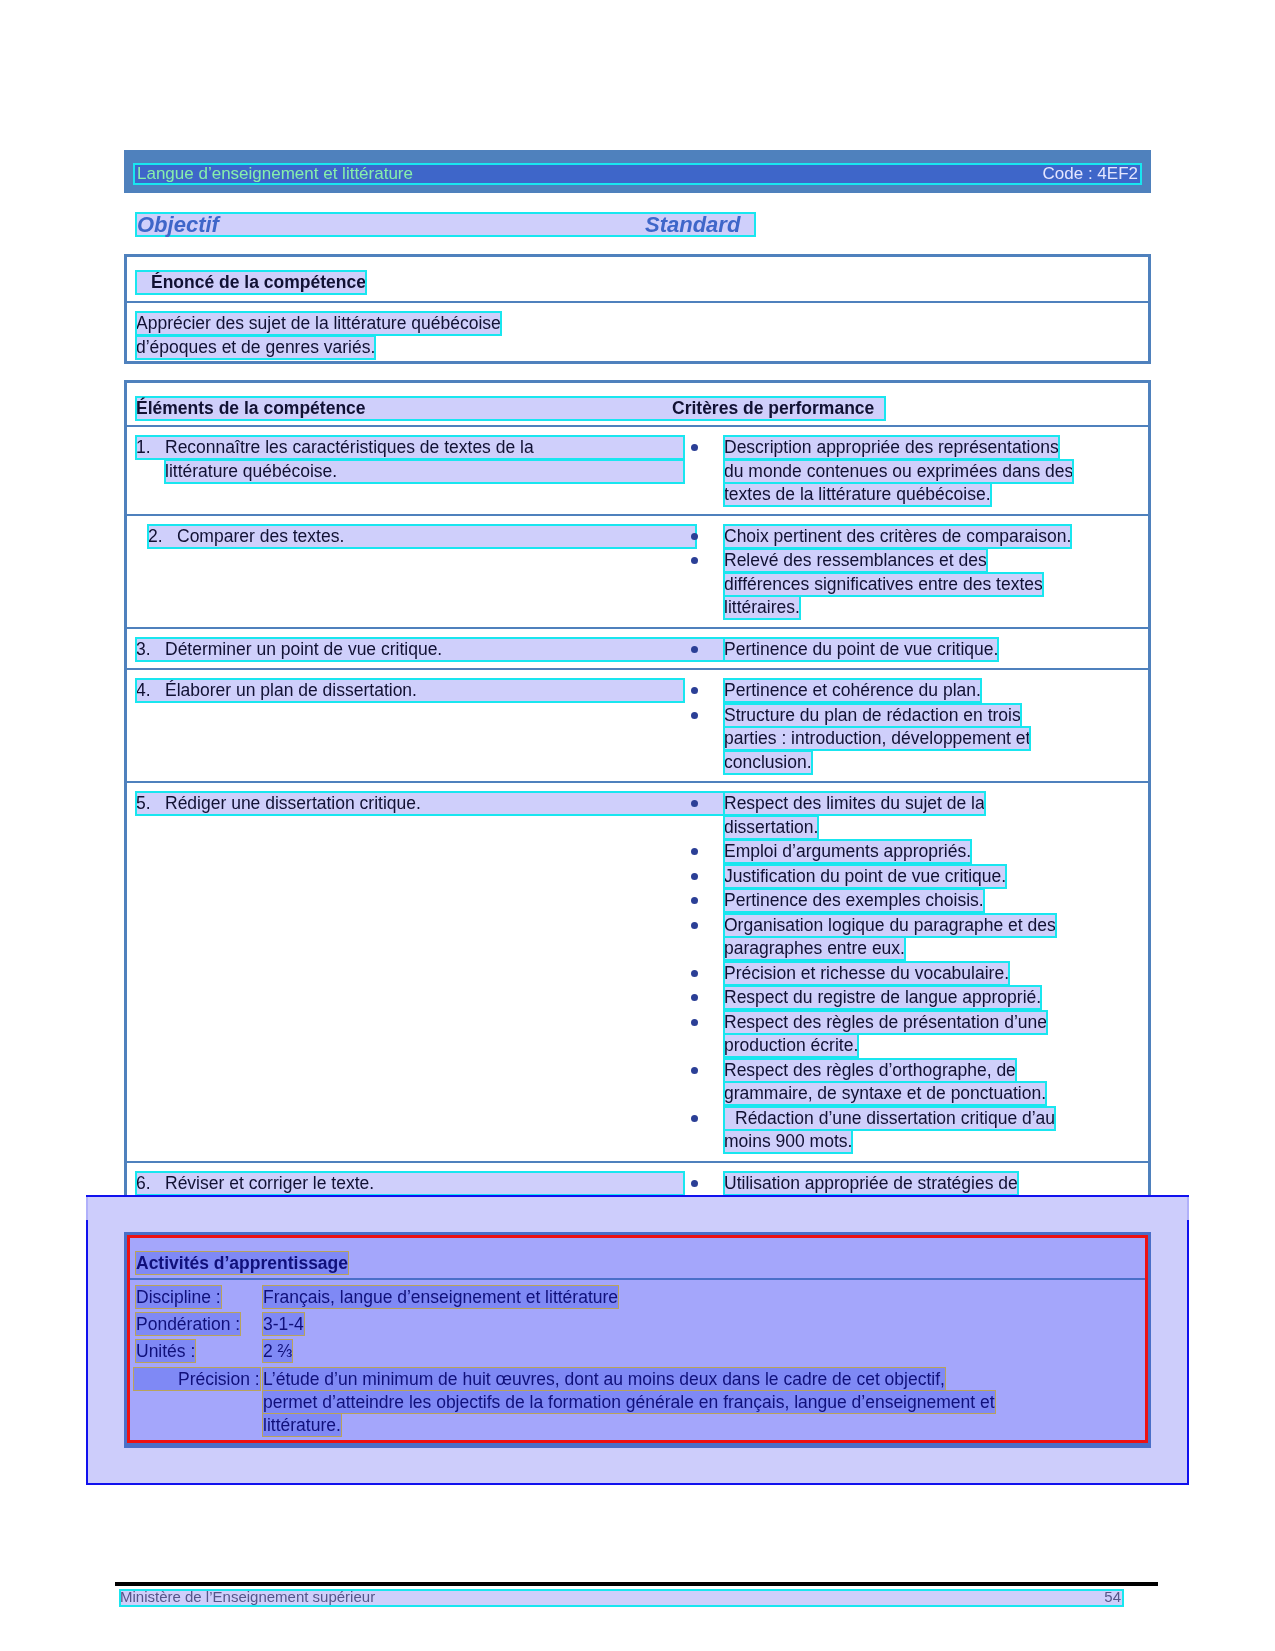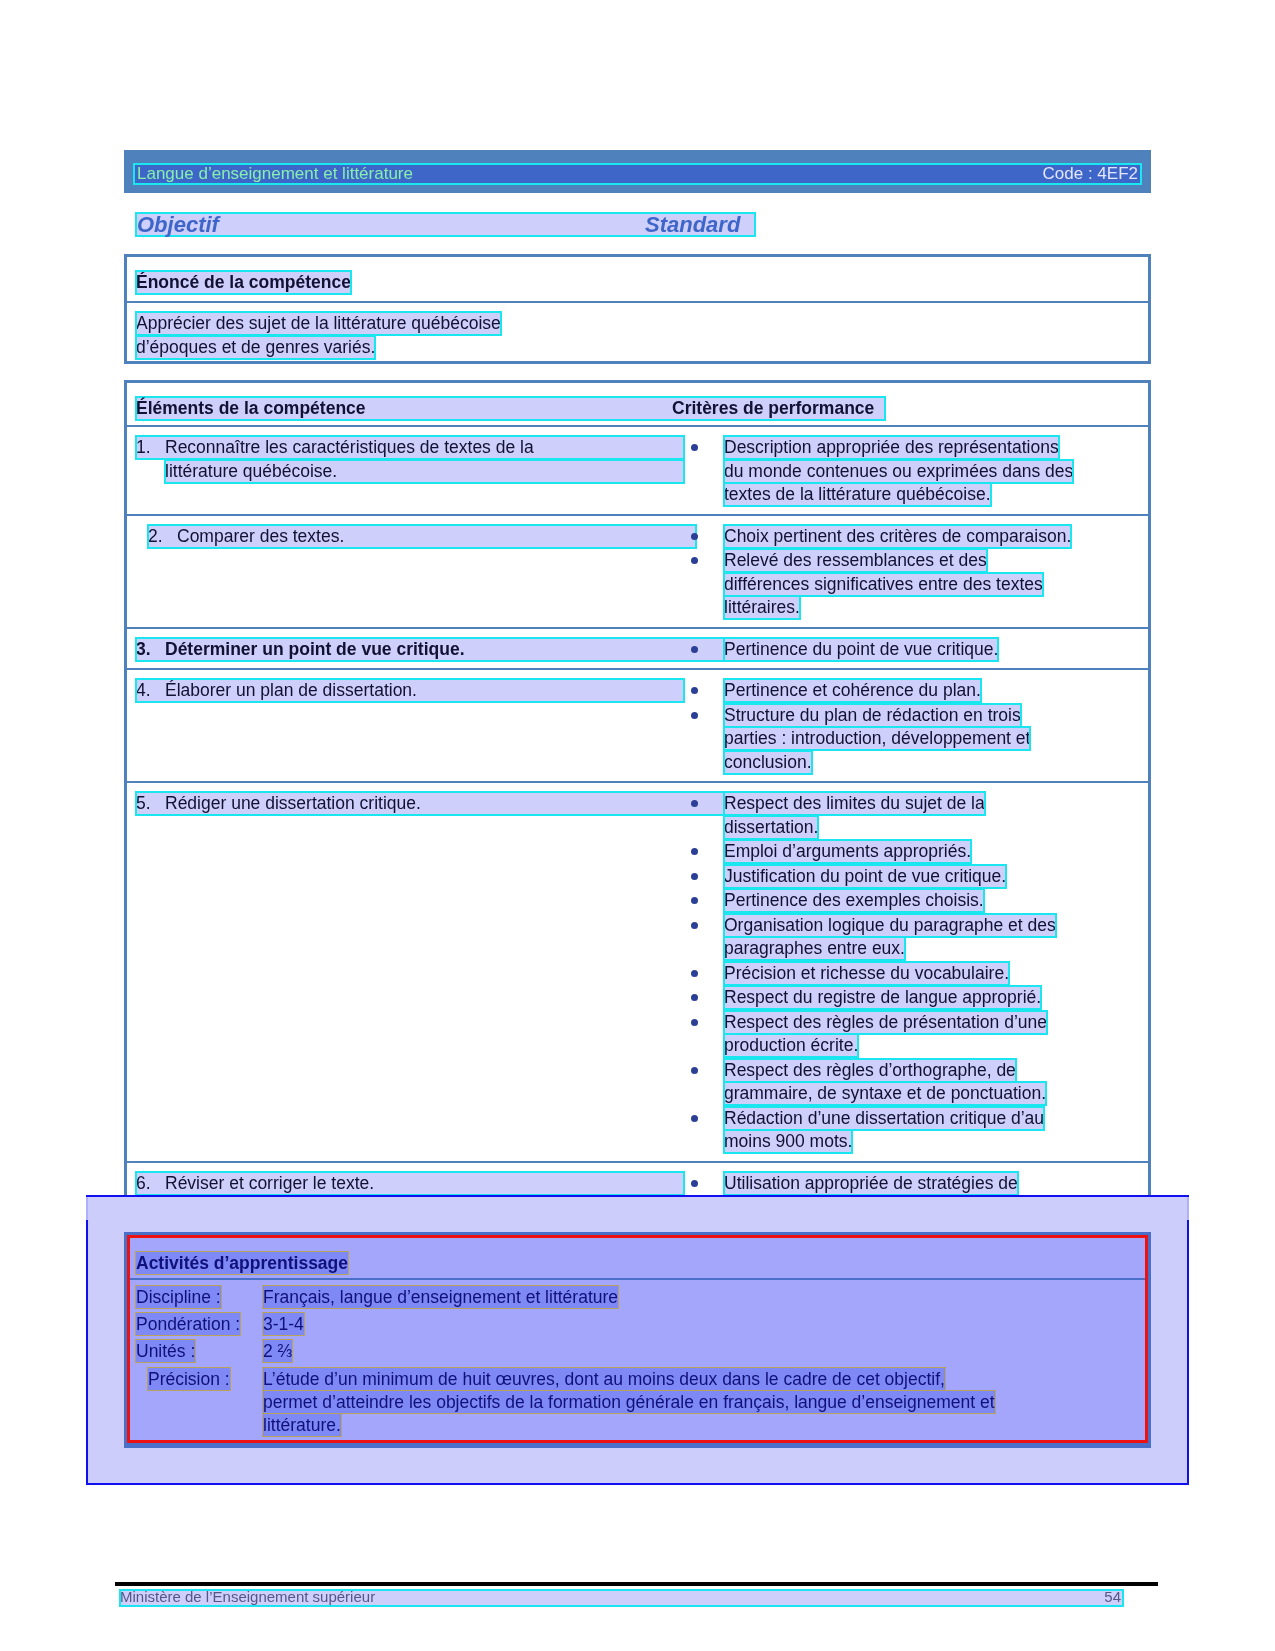--- a/index.html
+++ b/index.html
@@ -48,21 +48,21 @@
     <span id="header-code">Code : 4EF2</span>
   </div>
 </div>
 
 <div id="obj-row" class="abs hl">
   <span class="obj-lbl" style="left:1px;">Objectif</span>
   <span class="obj-lbl" style="left:509px;">Standard</span>
 </div>
 
 <div class="box" style="left:124px; top:254px; width:1027px; height:110px;">
-  <span class="txt bold hl" style="left:9px; top:14px;">Énoncé de la compétence</span>
+  <span class="txt bold hl" style="left:9px; top:14px;padding-left:15px;">Énoncé de la compétence</span>
   <div class="divider" style="top:44px;"></div>
   <span class="txt hl" style="left:9px; top:55px;">Apprécier des sujet de la littérature québécoise</span>
   <span class="txt hl" style="left:9px; top:79px;">d’époques et de genres variés.</span>
 </div>
 
 <div class="box" id="elements-box" style="left:124px; top:380px; width:1027px; height:838px;">
   <div class="hl" style="position:absolute; left:9px; top:14px; width:749px; height:23px;">
     <span class="txt bold" style="left:0; top:0;">Éléments de la compétence</span>
     <span class="txt bold" style="left:511px; top:0;margin-left:25px;">Critères de performance</span>
   </div>
@@ -76,21 +76,21 @@
       <span class="txt hl" style="left: 597px; top: 100px;">textes de la littérature québécoise.</span>
       <div class="divider" style="top: 130.5px;"></div>
       <span class="txt hl" style="left: 21px; top: 141.5px; width: 548px;"><span style="display: inline-block; width: 29px;">2.</span><span>Comparer des textes.</span></span>
       <span class="bullet" style="left: 564px; top: 149.5px;"></span>
       <span class="txt hl" style="left: 597px; top: 141.5px;">Choix pertinent des critères de comparaison.</span>
       <span class="bullet" style="left: 564px; top: 174px;"></span>
       <span class="txt hl" style="left: 597px; top: 166px;">Relevé des ressemblances et des</span>
       <span class="txt hl" style="left: 597px; top: 189.5px;">différences significatives entre des textes</span>
       <span class="txt hl" style="left: 597px; top: 213px;">littéraires.</span>
       <div class="divider" style="top: 243.5px;"></div>
-      <span class="txt hl" style="left: 9px; top: 254.5px; width: 628px; font-weight: bold;"><span style="display: inline-block; width: 29px;">3.</span><span>Déterminer un point de vue critique.</span></span>
+      <span class="txt hl" style="left: 9px; top: 254.5px; width: 628px;"><span style="display: inline-block; width: 29px;">3.</span><span>Déterminer un point de vue critique.</span></span>
       <span class="bullet" style="left: 564px; top: 262.5px;"></span>
       <span class="txt hl" style="left: 597px; top: 254.5px;">Pertinence du point de vue critique.</span>
       <div class="divider" style="top: 285px;"></div>
       <span class="txt hl" style="left: 9px; top: 296px; width: 548px;"><span style="display: inline-block; width: 29px;">4.</span><span>Élaborer un plan de dissertation.</span></span>
       <span class="bullet" style="left: 564px; top: 304px;"></span>
       <span class="txt hl" style="left: 597px; top: 296px;">Pertinence et cohérence du plan.</span>
       <span class="bullet" style="left: 564px; top: 328.5px;"></span>
       <span class="txt hl" style="left: 597px; top: 320.5px;">Structure du plan de rédaction en trois</span>
       <span class="txt hl" style="left: 597px; top: 344px;">parties : introduction, développement et</span>
       <span class="txt hl" style="left: 597px; top: 367.5px;">conclusion.</span>
@@ -112,21 +112,21 @@
       <span class="txt hl" style="left: 597px; top: 578.5px;">Précision et richesse du vocabulaire.</span>
       <span class="bullet" style="left: 564px; top: 611px;"></span>
       <span class="txt hl" style="left: 597px; top: 603px;">Respect du registre de langue approprié.</span>
       <span class="bullet" style="left: 564px; top: 635.5px;"></span>
       <span class="txt hl" style="left: 597px; top: 627.5px;">Respect des règles de présentation d’une</span>
       <span class="txt hl" style="left: 597px; top: 651px;">production écrite.</span>
       <span class="bullet" style="left: 564px; top: 683.5px;"></span>
       <span class="txt hl" style="left: 597px; top: 675.5px;">Respect des règles d’orthographe, de</span>
       <span class="txt hl" style="left: 597px; top: 699px;">grammaire, de syntaxe et de ponctuation.</span>
       <span class="bullet" style="left: 564px; top: 731.5px;"></span>
-      <span class="txt hl" style="left: 597px; top: 723.5px;">Rédaction d’une dissertation critique d’au</span>
+      <span class="txt hl" style="left: 597px; top: 723.5px; padding-left: 11px;">Rédaction d’une dissertation critique d’au</span>
       <span class="txt hl" style="left: 597px; top: 747px;">moins 900 mots.</span>
       <div class="divider" style="top: 777.5px;"></div>
       <span class="txt hl" style="left: 9px; top: 788.5px; width: 548px;"><span style="display: inline-block; width: 29px;">6.</span><span>Réviser et corriger le texte.</span></span>
       <span class="bullet" style="left: 564px; top: 796.5px;"></span>
       <span class="txt hl" style="left: 597px; top: 788.5px;">Utilisation appropriée de stratégies de</span>
       <span class="txt hl" style="left: 597px; top: 812px;">révision.</span>
       <span class="bullet" style="left: 564px; top: 844.5px;"></span>
       <span class="txt hl" style="left: 597px; top: 836.5px;">Correction appropriée du texte.</span>
     </div>
 </div>
@@ -139,21 +139,21 @@
   <div id="act-inner">
     <span class="act-txt bold w" style="left:6px; top:14px;">Activités d’apprentissage</span>
     <div style="position:absolute; left:0; right:0; top:40px; height:2px; background:#4a6fc8;"></div>
     <div id="act-fields">
         <span class="act-txt w" style="left: 6px; top: 48px;">Discipline :</span>
         <span class="act-txt w" style="left: 133px; top: 48px;">Français, langue d’enseignement et littérature</span>
         <span class="act-txt w" style="left: 6px; top: 75px;">Pondération :</span>
         <span class="act-txt w" style="left: 133px; top: 75px;">3-1-4</span>
         <span class="act-txt w" style="left: 6px; top: 102px;">Unités :</span>
         <span class="act-txt w" style="left: 133px; top: 102px;">2 ⅔</span>
-        <span class="act-txt w" style="left: 18px; top: 130px;">Précision :</span>
+        <span class="act-txt w" style="left: 4px; top: 130px; padding-left: 44px;">Précision :</span>
         <span class="act-txt w" style="left: 133px; top: 130px;">L’étude d’un minimum de huit œuvres, dont au moins deux dans le cadre de cet objectif,</span>
         <span class="act-txt w" style="left: 133px; top: 153px;">permet d’atteindre les objectifs de la formation générale en français, langue d’enseignement et</span>
         <span class="act-txt w" style="left: 133px; top: 176px;">littérature.</span>
       </div>
   </div>
 </div>
 
 <div id="footer-rule" class="abs"></div>
 <div id="footer-strip" class="abs hl">
   <span class="foot-txt" style="left:0;">Ministère de l’Enseignement supérieur</span>

